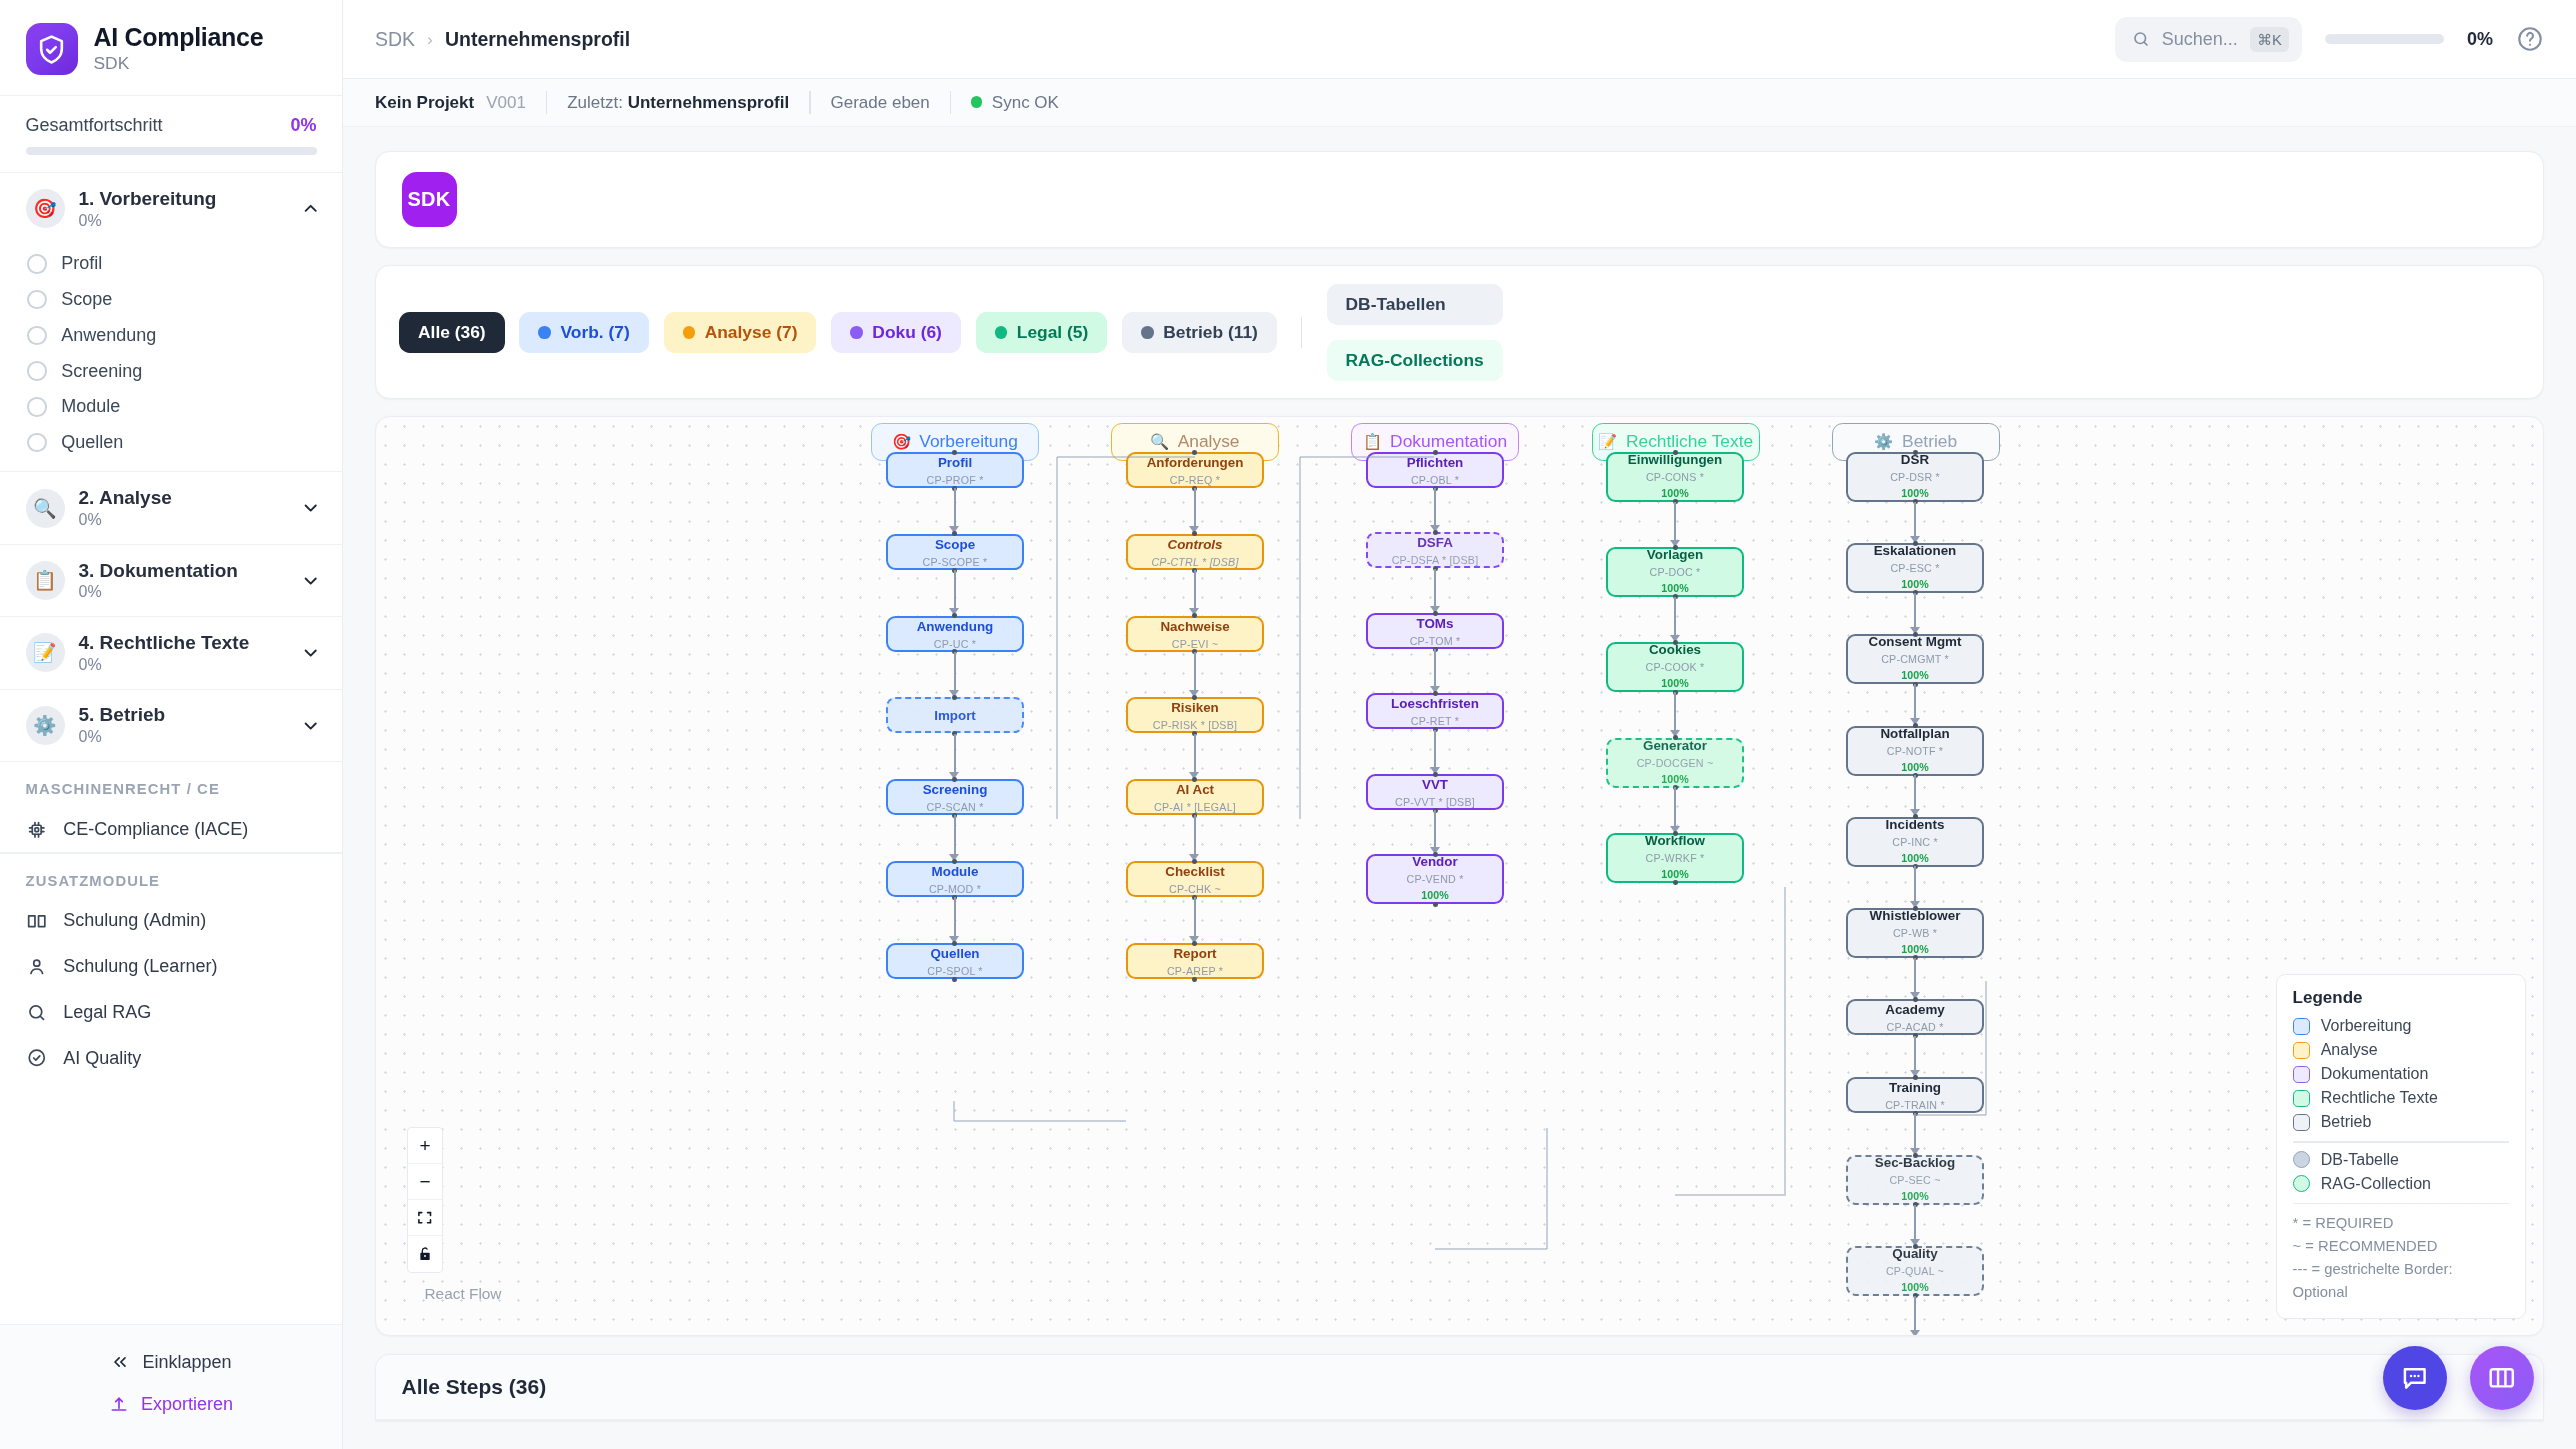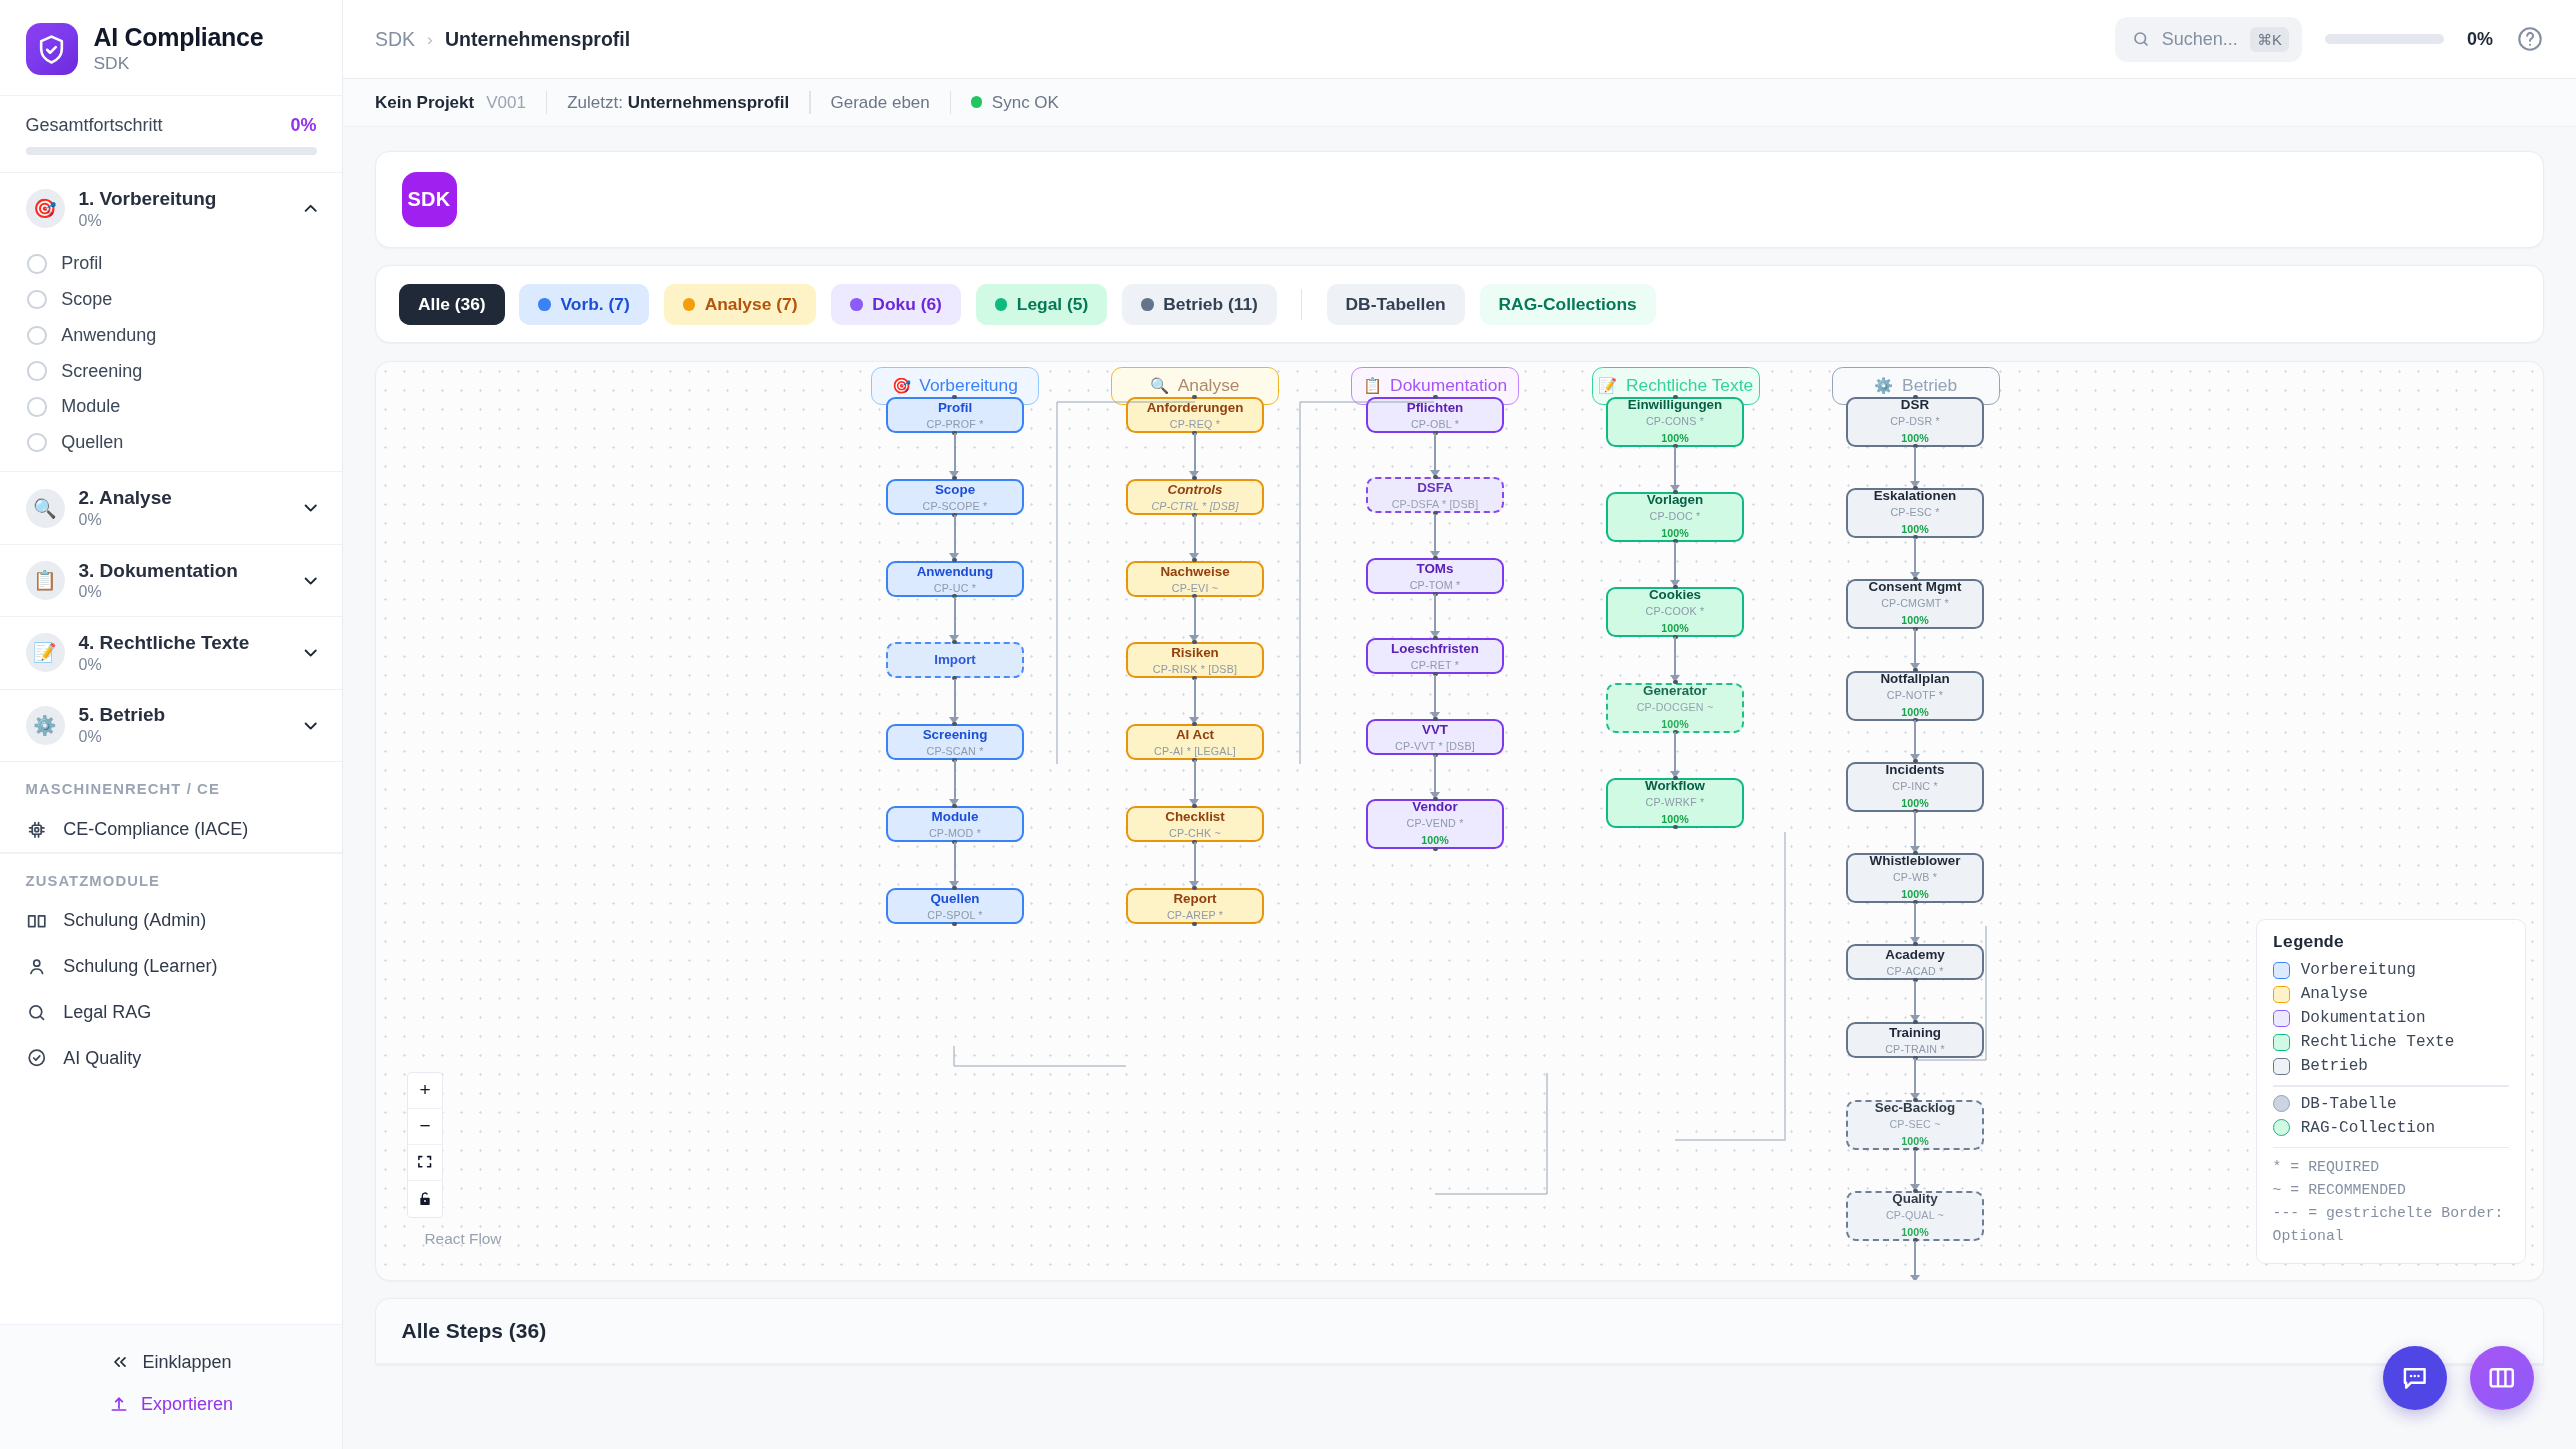--- a/index.html
+++ b/index.html
@@ -169,24 +169,23 @@
   .edge.v { width: 2px; }
   .edge.h { height: 2px; }
   .arrow {
     position: absolute; width: 0; height: 0;
     border-left: 5.4px solid transparent; border-right: 5.4px solid transparent;
     border-top: 7.4px solid #8e9bb0;
   }
   .hdot { position: absolute; width: 4.7px; height: 4.7px; border-radius: 50%; background: #4b5563; }
 
   .legend {
-    position: absolute; right: 17.4px; bottom: 16px; width: 270px;
+    position: absolute; right: 17.4px; bottom: 16px; width: 250px;
     background: rgba(255,255,255,.93); border: 1.3px solid #e7ebf1; border-radius: 9.4px;
     padding: 13.4px 16px 14.8px 16px;
-    font-family: Liberation Mono, monospace;
   }
   .legend h4 { font-size: 17px; font-weight: 700; color: #1f2937; margin-bottom: 9.4px; }
   .lrow { display: flex; align-items: center; gap: 10.7px; margin: 6px 0; }
   .lsw { width: 17.4px; height: 17.4px; border-radius: 4.7px; border: 1.7px solid; flex: 0 0 17.4px; }
   .lsw.circ { border-radius: 50%; }
   .lrow span { font-size: 16px; color: #3c4858; }
   .lhr { height: 1.3px; background: #e7ebf1; margin: 10px 0 8px 0; }
   .lnote { font-size: 14.8px; color: #8490a2; line-height: 1.55; }
 
   .zoomctl {
@@ -476,21 +475,21 @@
             <div class="chip" style="background:#d1fae5;color:#047857">
               <span class="cdot" style="background:#10b981"></span>
               <span>Legal (5)</span>
             </div>
             <div class="chip" style="background:#eef1f5;color:#334155">
               <span class="cdot" style="background:#64748b"></span>
               <span>Betrieb (11)</span>
             </div>
           </div>
         <span class="chip-sep"></span>
-        <div id="chips-extra" style="display:flex;gap:14.8px;">
+        <div id="chips-extra" style="display:flex;gap:14.8px;flex-direction:column;">
             <div class="chip" style="background:#eef1f5;color:#334155">
               <span>DB-Tabellen</span>
             </div>
             <div class="chip" style="background:#ecfdf5;color:#047857">
               <span>RAG-Collections</span>
             </div>
           </div>
       </div>
 
       <div class="card flow-card">

